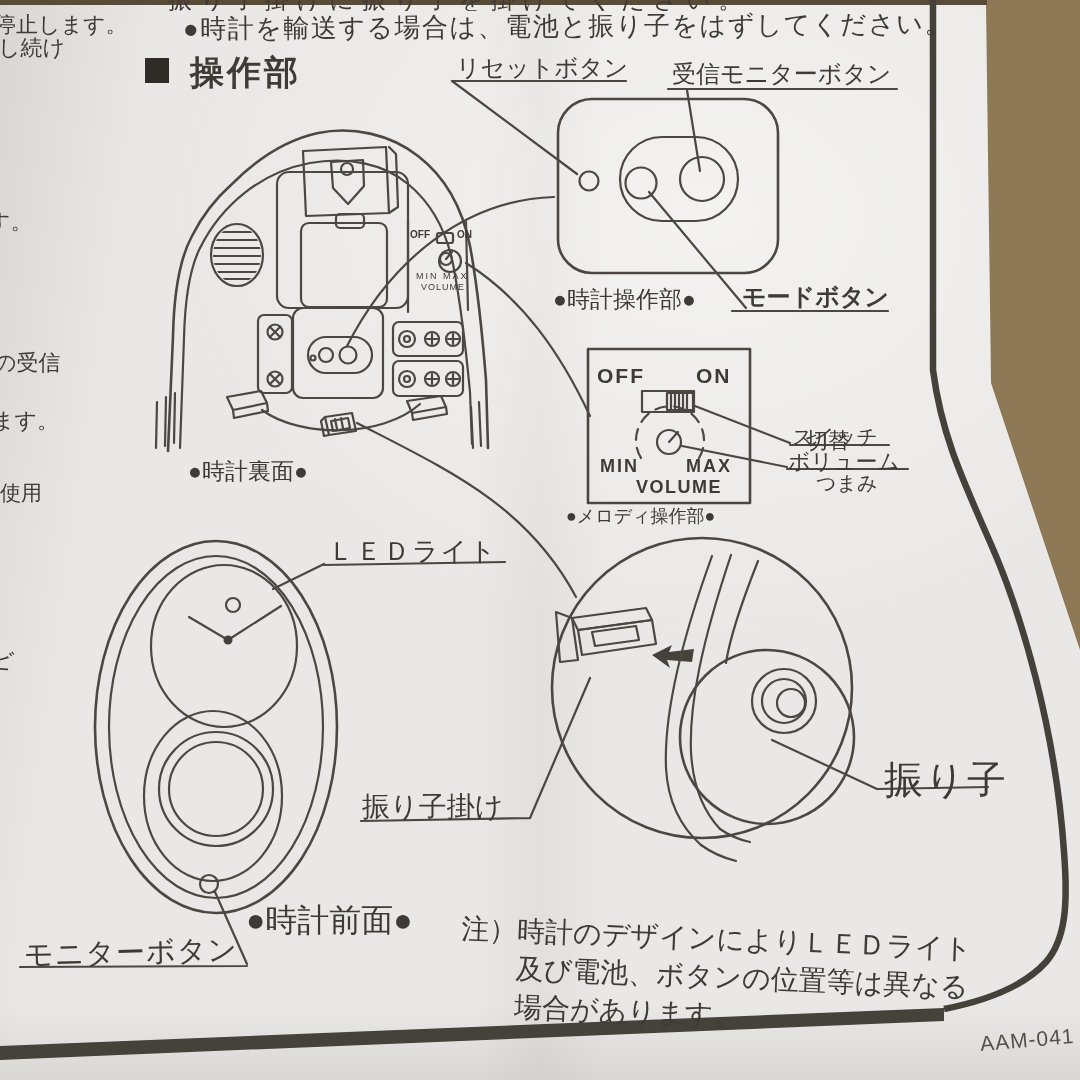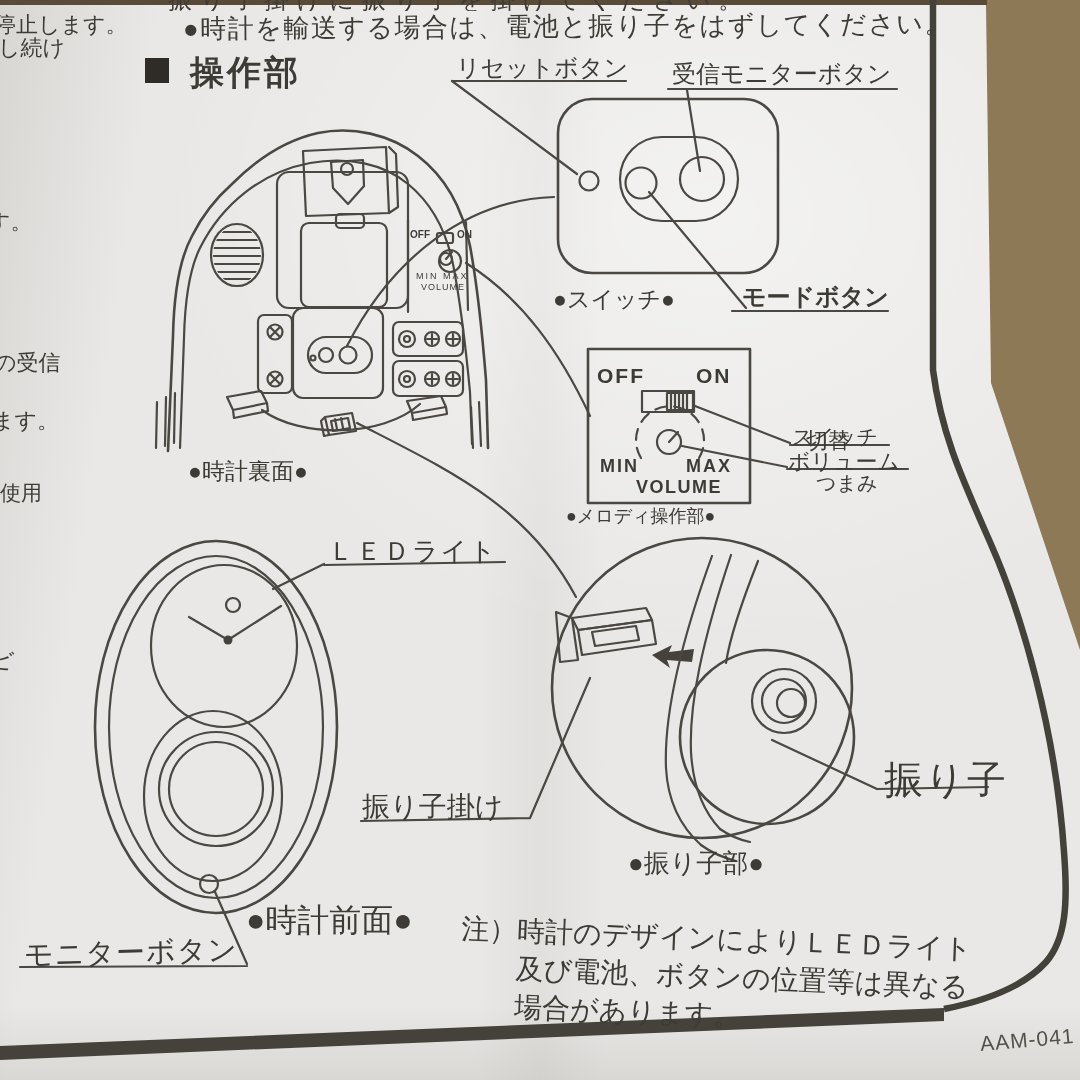--- a/index.html
+++ b/index.html
@@ -176,21 +176,21 @@
   </div>
 
   <div class="t" style="left:183px;top:9px;font-size:26px;letter-spacing:1.5px;transform:rotate(-0.4deg);">●時計を輸送する場合は、電池と振り子をはずしてください。</div>
 
   <div class="sq" style="left:145px;top:58px;width:24px;height:25px;"></div>
   <div class="t" style="left:190px;top:50px;font-size:34px;font-weight:bold;letter-spacing:3px;">操作部</div>
 
   <div class="t" style="left:456px;top:52px;font-size:24px;">リセットボタン</div>
   <div class="t" style="left:672px;top:58px;font-size:24px;">受信モニターボタン</div>
   <div class="t" style="left:742px;top:281px;font-size:24px;font-weight:bold;">モードボタン</div>
-  <div class="t" style="left:553px;top:284px;font-size:23px;">●スイッチ●</div>
+  <div class="t" style="left:553px;top:284px;font-size:23px;">●時計操作部●</div>
 
   <div class="t" style="left:172px;top:456px;font-size:23px;margin-left:16px;">●時計裏面●</div>
 
   <div class="t" style="left:410px;top:229px;font-size:10px;font-weight:bold;">OFF</div>
   <div class="t" style="left:457px;top:229px;font-size:10px;font-weight:bold;">ON</div>
   <div class="t" style="left:416px;top:271px;font-size:9px;letter-spacing:2px;">MIN MAX</div>
   <div class="t" style="left:421px;top:282px;font-size:9px;letter-spacing:1px;">VOLUME</div>
 
   <div class="t" style="left:597px;top:364px;font-size:21px;font-weight:bold;letter-spacing:2px;">OFF</div>
   <div class="t" style="left:696px;top:364px;font-size:21px;font-weight:bold;letter-spacing:2px;">ON</div>
@@ -202,21 +202,20 @@
   <div class="t" style="left:788px;top:447px;font-size:22px;">ボリューム</div>
   <div class="t" style="left:816px;top:470px;font-size:20px;text-align:right;">つまみ</div>
   <div class="t" style="left:566px;top:504px;font-size:18px;">●メロディ操作部●</div>
 
   <div class="t" style="left:328px;top:534px;font-size:26px;letter-spacing:2px;">ＬＥＤライト</div>
   <div class="t" style="left:362px;top:788px;font-size:28px;">振り子掛け</div>
   <div class="t" style="left:246px;top:899px;font-size:32px;">●時計前面●</div>
   <div class="t" style="left:24px;top:933px;font-size:29px;letter-spacing:1px;transform:rotate(-1.5deg);">モニターボタン</div>
 
   <div class="t" style="left:884px;top:753px;font-size:39px;letter-spacing:2px;">振り子</div>
-  <div class="t" style="left:628px;top:846px;font-size:26px;">●振り子部●</div>
 
   <div style="position:absolute;left:462px;top:910px;transform:rotate(2.3deg);transform-origin:top left;">
     <div class="t" style="position:static;font-size:28px;line-height:38px;">注）時計のデザインによりＬＥＤライト</div>
     <div class="t" style="position:static;font-size:28px;line-height:38px;margin-left:56px;">及び電池、ボタンの位置等は異なる</div>
     <div class="t" style="position:static;font-size:28px;line-height:38px;margin-left:56px;">場合があります。</div>
   </div>
 
   <div class="t" style="left:980px;top:1028px;font-size:21px;letter-spacing:1px;color:#55514a;transform:rotate(-5deg);">AAM-041</div>
 
   <div class="t" style="left:-6px;top:10px;font-size:22px;">停止します。</div>

